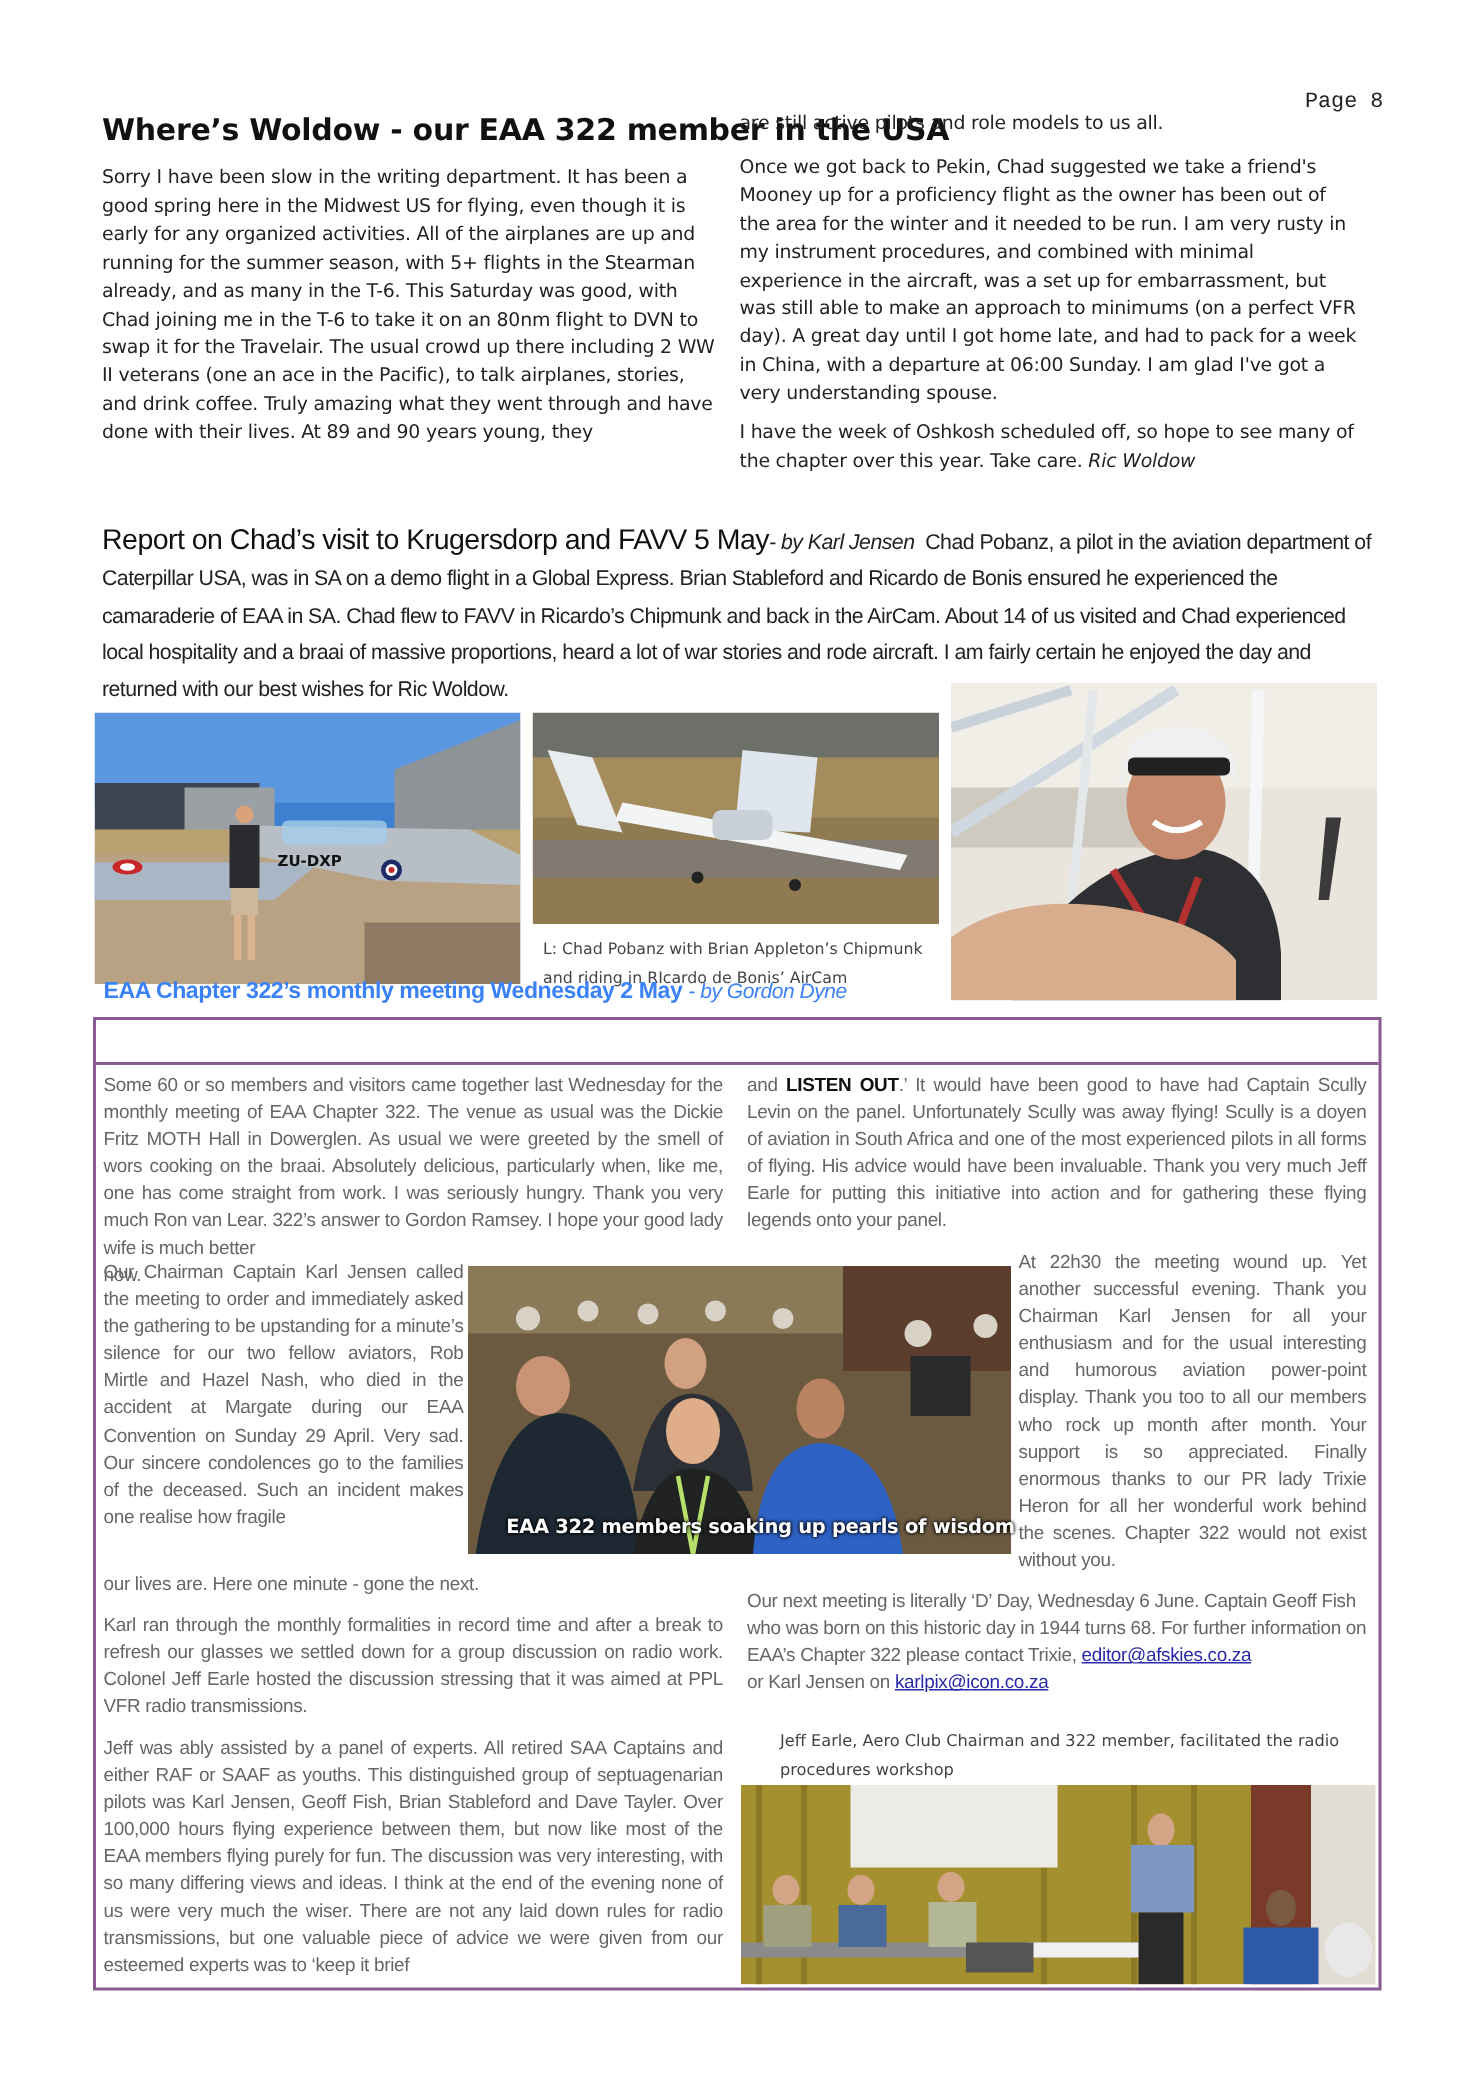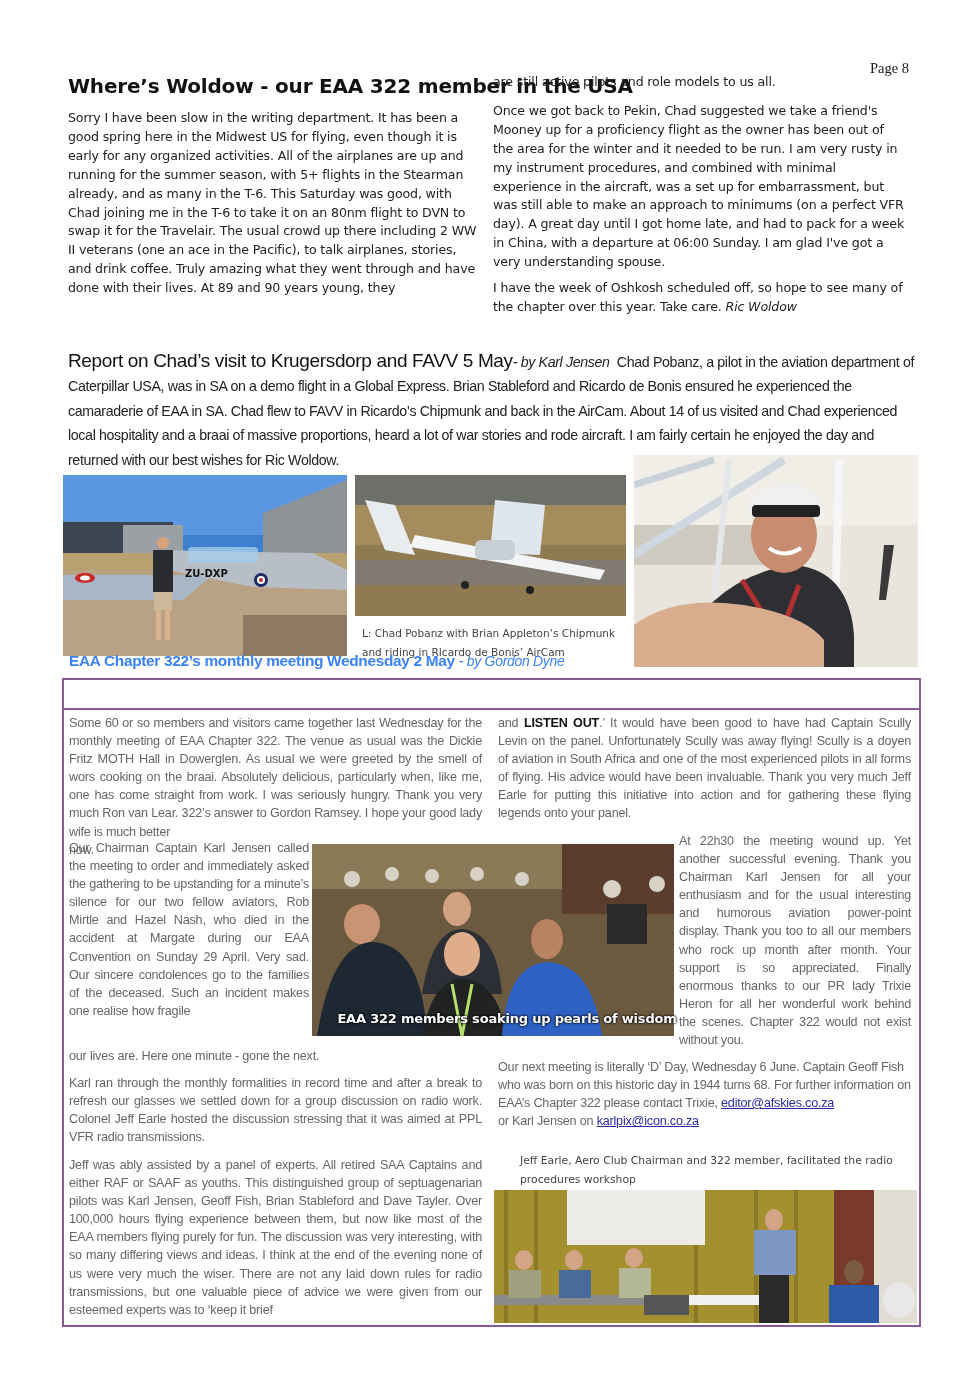--- a/index.html
+++ b/index.html
@@ -1,18 +1,18 @@
 <!DOCTYPE html>
 <html><head>
 <meta charset="utf-8">
 <style>
   html, body { margin: 0; padding: 0; background: #ffffff; }
   body { width: 980px; height: 1386px; position: relative; overflow: hidden; font-family: "Liberation Sans", sans-serif; color: #222; }
   .abs { position: absolute; }
-  .page-num { left: 870px; top: 60px; font-size: 14.5px; font-family: Liberation Serif, serif; color: #222; }
+  .page-num { left: 870px; top: 60px; font-size: 14.5px; font-family: Liberation Mono, monospace; color: #222; }
 
   
   .art1-title { left: 68px; top: 74px; font-family: "DejaVu Sans", sans-serif; font-weight: bold; font-size: 20px; color: #111; letter-spacing: -0.2px; }
   .col-text { font-family: "DejaVu Sans", sans-serif; font-size: 12.6px; line-height: 18.9px; color: #222; letter-spacing: -0.15px; }
   .col-text p { margin: 0 0 7px 0; }
   .art1-left { left: 68px; top: 109px; width: 410px; }
   .art1-right { left: 493px; top: 73px; width: 412px; }
   .art1-right .first { margin-bottom: 10px; }
   .sig { font-style: italic; }
 

